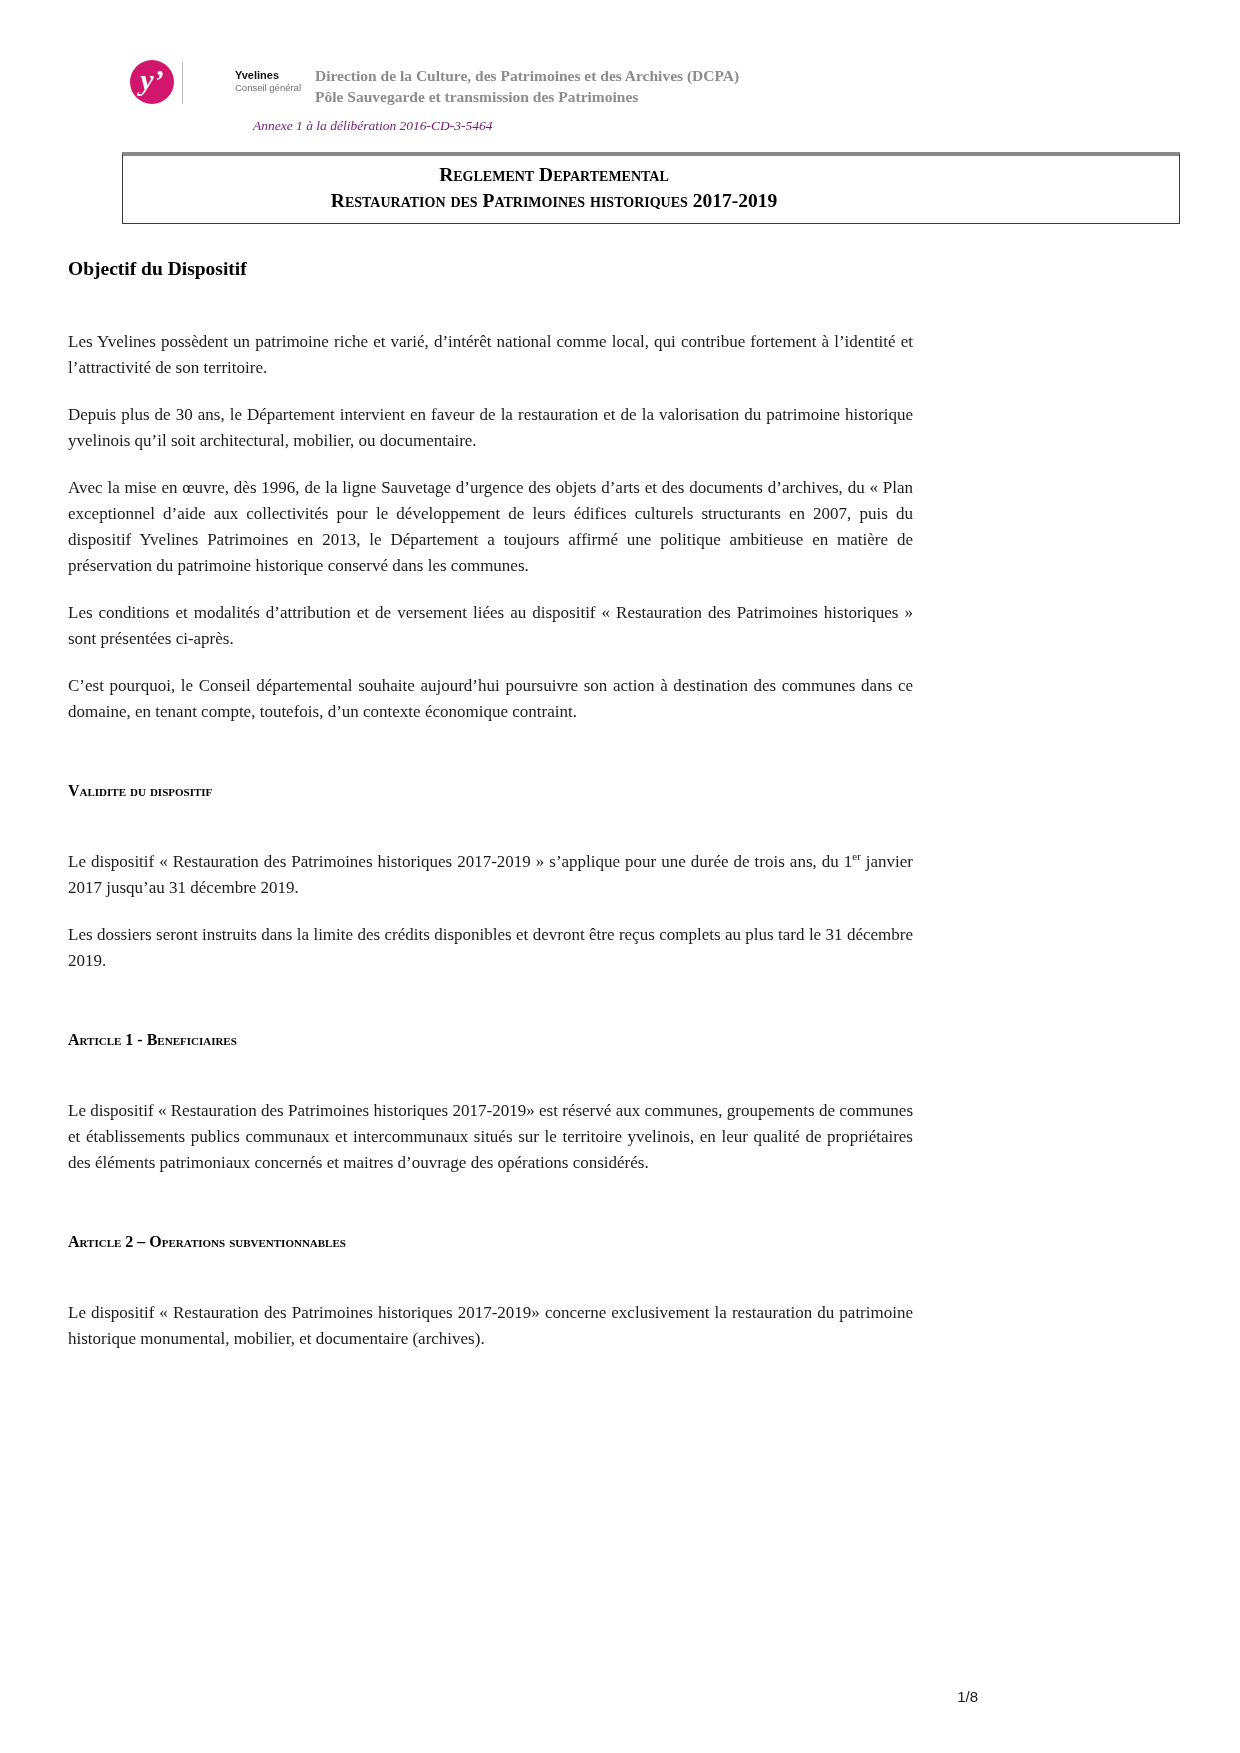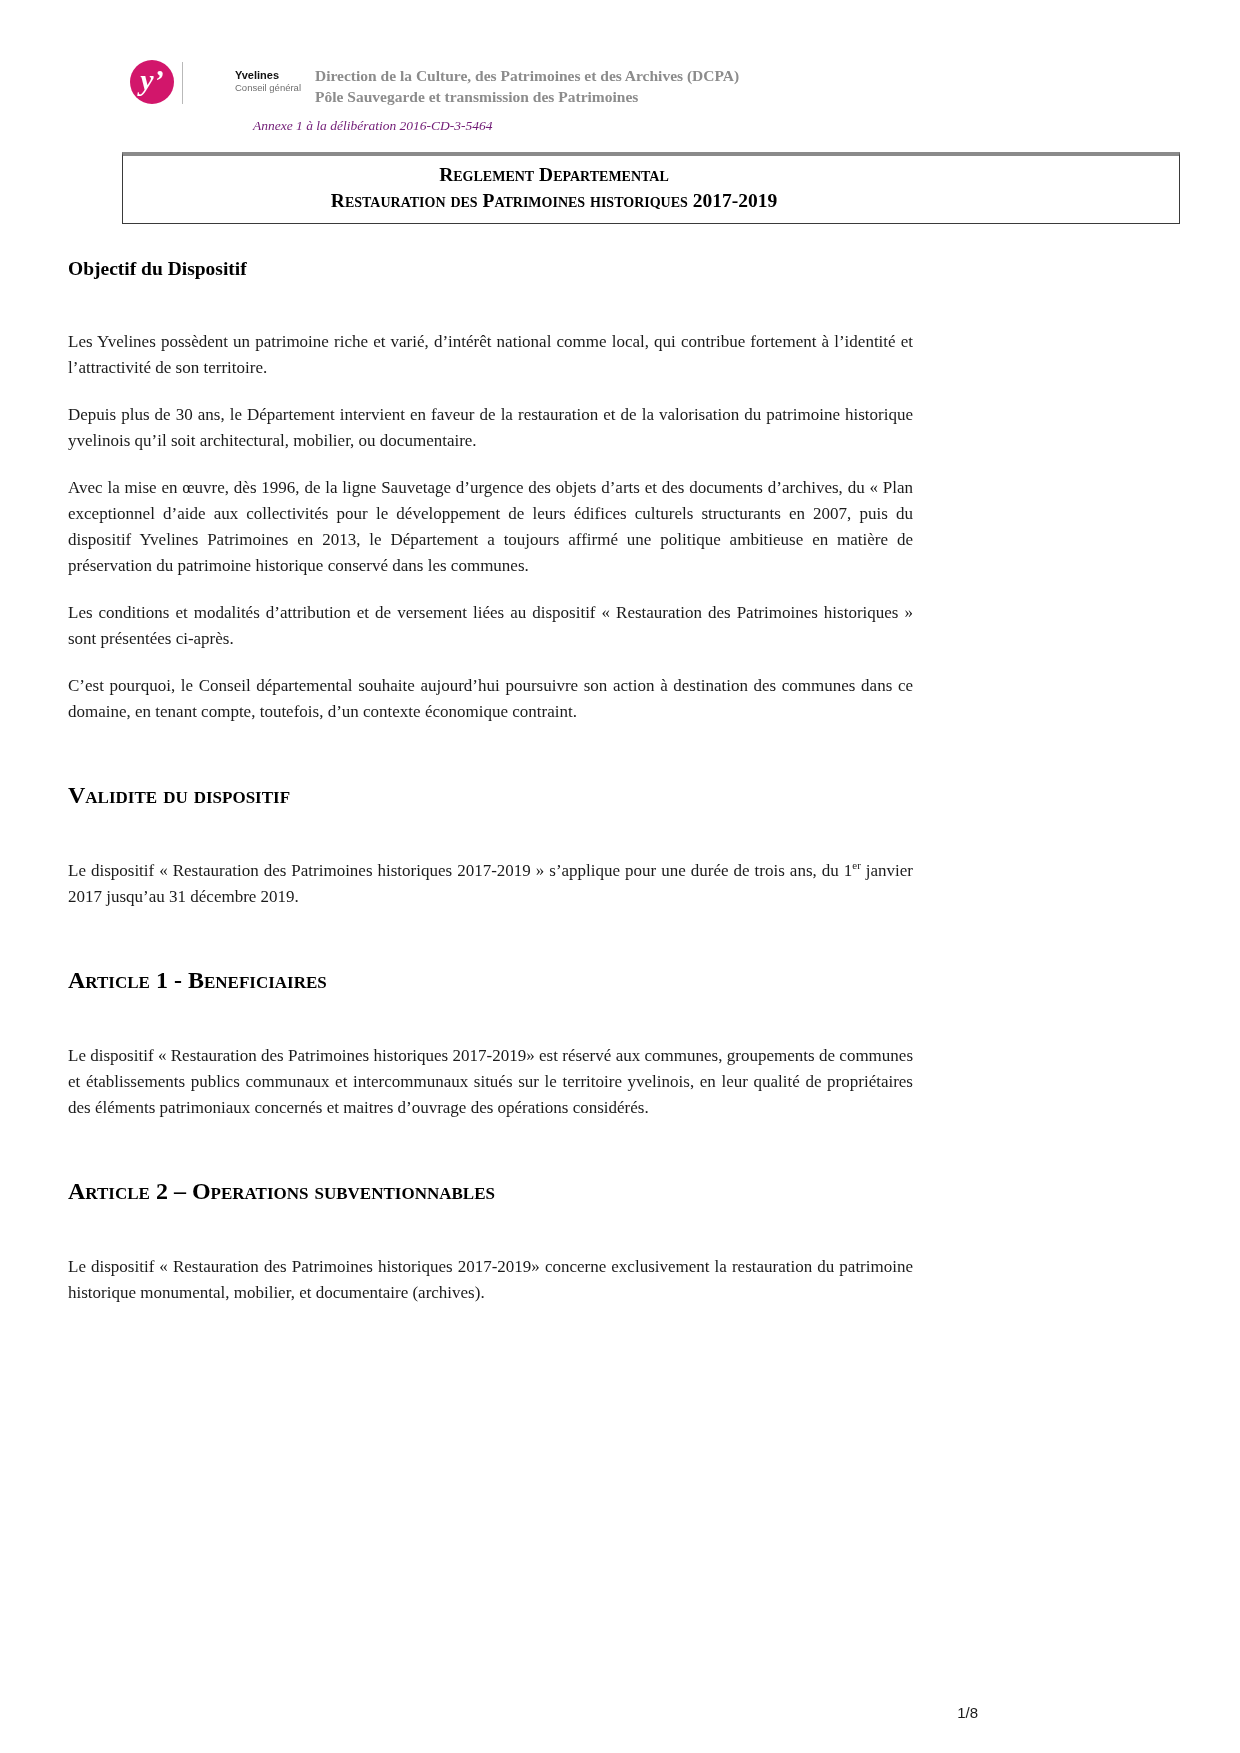--- a/index.html
+++ b/index.html
@@ -95,37 +95,37 @@
   .h-main {
     margin: 34px 0 0 0;
     font-size: 19.5px;
     font-weight: bold;
     color: #000;
   }
   .section-heading {
     margin: 57px 0 0 0;
     font-variant: small-caps;
     font-weight: bold;
-    font-size: 24px;
+    font-size: 16px;
     color: #000;
   }
   .para {
     font-size: 17px;
     line-height: 26px;
     text-align: justify;
     margin: 0 0 21px 0;
   }
   .after-heading { margin-top: 49px; }
   sup { font-size: 11px; line-height: 0; }
 
   
   .page-number {
     position: absolute;
     right: 262px;
-    bottom: 32px;
+    bottom: 48px;
     font-family: "Liberation Sans", sans-serif;
     font-size: 15px;
     color: #1b1b1b;
   }
 </style>
 </head>
 <body>
 
 <div class="page">
 
@@ -155,20 +155,21 @@
 
     <h2 class="h-main">Objectif du Dispositif</h2>
     <p class="para after-heading">Les Yvelines possèdent un patrimoine riche et varié, d’intérêt national comme local, qui contribue fortement à l’identité et l’attractivité de son territoire.</p>
     <p class="para">Depuis plus de 30 ans, le Département intervient en faveur de la restauration et de la valorisation du patrimoine historique yvelinois qu’il soit architectural, mobilier, ou documentaire.</p>
     <p class="para">Avec la mise en œuvre, dès 1996, de la ligne Sauvetage d’urgence des objets d’arts et des documents d’archives, du « Plan exceptionnel d’aide aux collectivités pour le développement de leurs édifices culturels structurants en 2007, puis du dispositif Yvelines Patrimoines en 2013, le Département a toujours affirmé une politique ambitieuse en matière de préservation du patrimoine historique conservé dans les communes.</p>
     <p class="para">Les conditions et modalités d’attribution et de versement liées au dispositif « Restauration des Patrimoines historiques » sont présentées ci-après.</p>
     <p class="para">C’est pourquoi, le Conseil départemental souhaite aujourd’hui poursuivre son action à destination des communes dans ce domaine, en tenant compte, toutefois, d’un contexte économique contraint.</p>
 
     <h2 class="section-heading">Validite du dispositif</h2>
     <p class="para after-heading"><span>Le dispositif « Restauration des Patrimoines historiques 2017-2019 » s’applique pour une durée de trois ans, du 1</span><sup>er</sup><span> janvier 2017 jusqu’au 31 décembre 2019.</span></p>
+    <p class="para">Les dossiers seront instruits dans la limite des crédits disponibles et devront être reçus complets au plus tard le 31 décembre 2019.</p>
 
     <h2 class="section-heading">Article 1 - Beneficiaires</h2>
     <p class="para after-heading">Le dispositif « Restauration des Patrimoines historiques 2017-2019» est réservé aux communes, groupements de communes et établissements publics communaux et intercommunaux situés sur le territoire yvelinois, en leur qualité de propriétaires des éléments patrimoniaux concernés et maitres d’ouvrage des opérations considérés.</p>
 
     <h2 class="section-heading">Article 2 – Operations subventionnables</h2>
     <p class="para after-heading">Le dispositif « Restauration des Patrimoines historiques 2017-2019» concerne exclusivement la restauration du patrimoine historique monumental, mobilier, et documentaire (archives).</p>
 
   </div>
 
   <div class="page-number">1/8</div>

